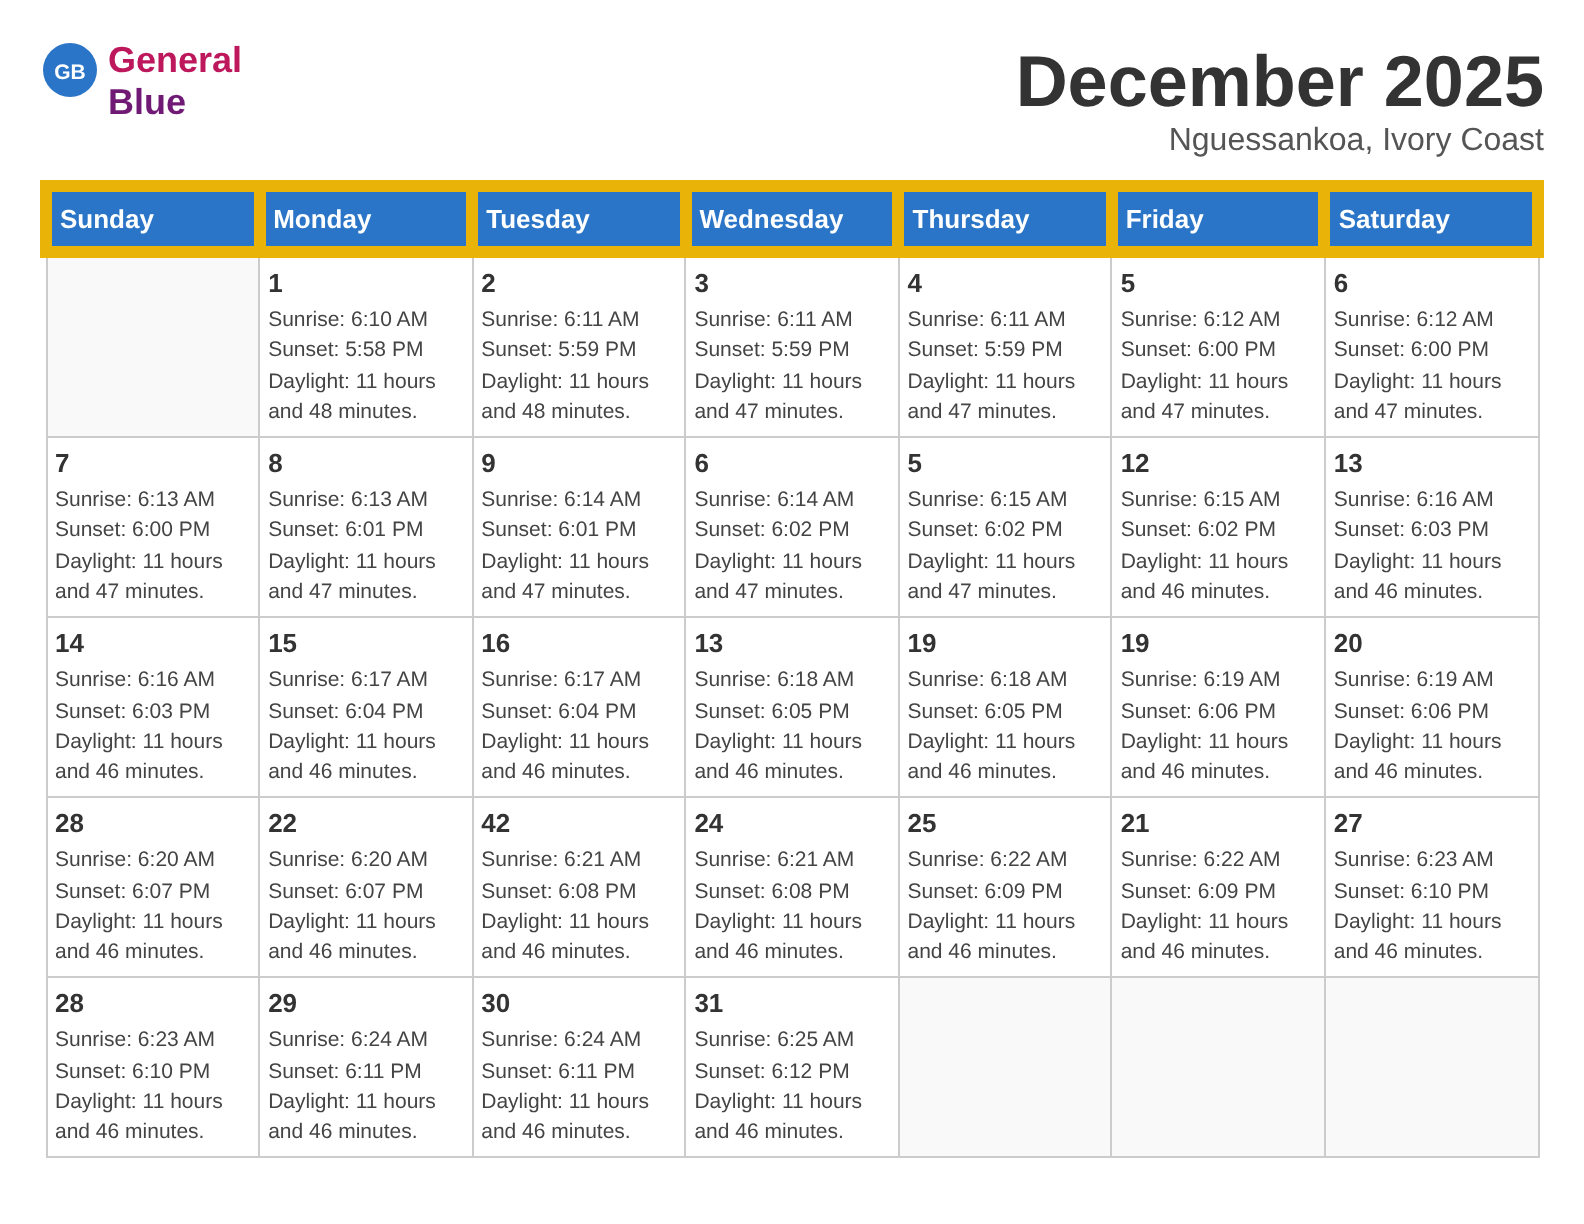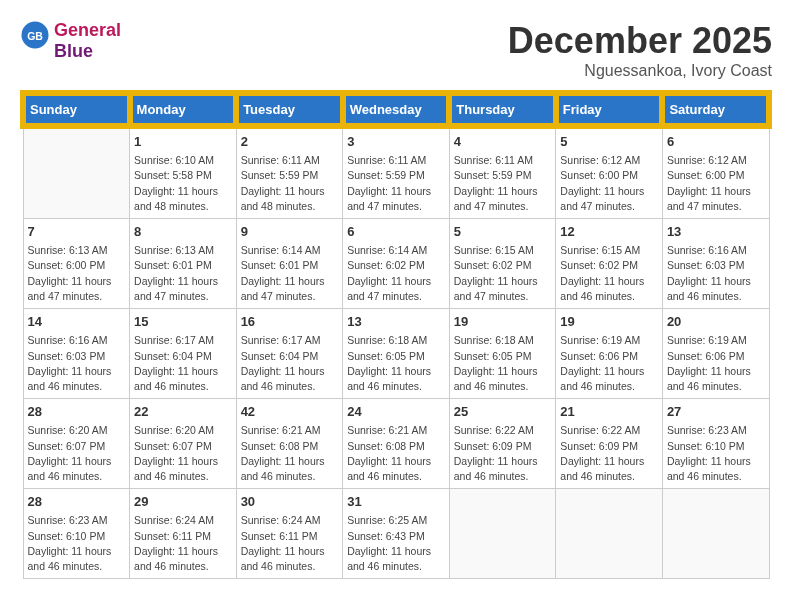--- a/index.html
+++ b/index.html
@@ -332,21 +332,21 @@
         <td>
           <span class="day-num">30</span>
           <div class="day-info" style="white-space: pre-line;">Sunrise: 6:24 AM
 Sunset: 6:11 PM
 Daylight: 11 hours
 and 46 minutes.</div>
         </td>
         <td>
           <span class="day-num">31</span>
           <div class="day-info" style="white-space: pre-line;">Sunrise: 6:25 AM
-Sunset: 6:43 PM
+Sunset: 6:12 PM
 Daylight: 11 hours
 and 46 minutes.</div>
         </td>
         <td class="empty"></td>
         <td class="empty"></td>
         <td class="empty"></td>
       </tr>
     </tbody>
 </table>
 

